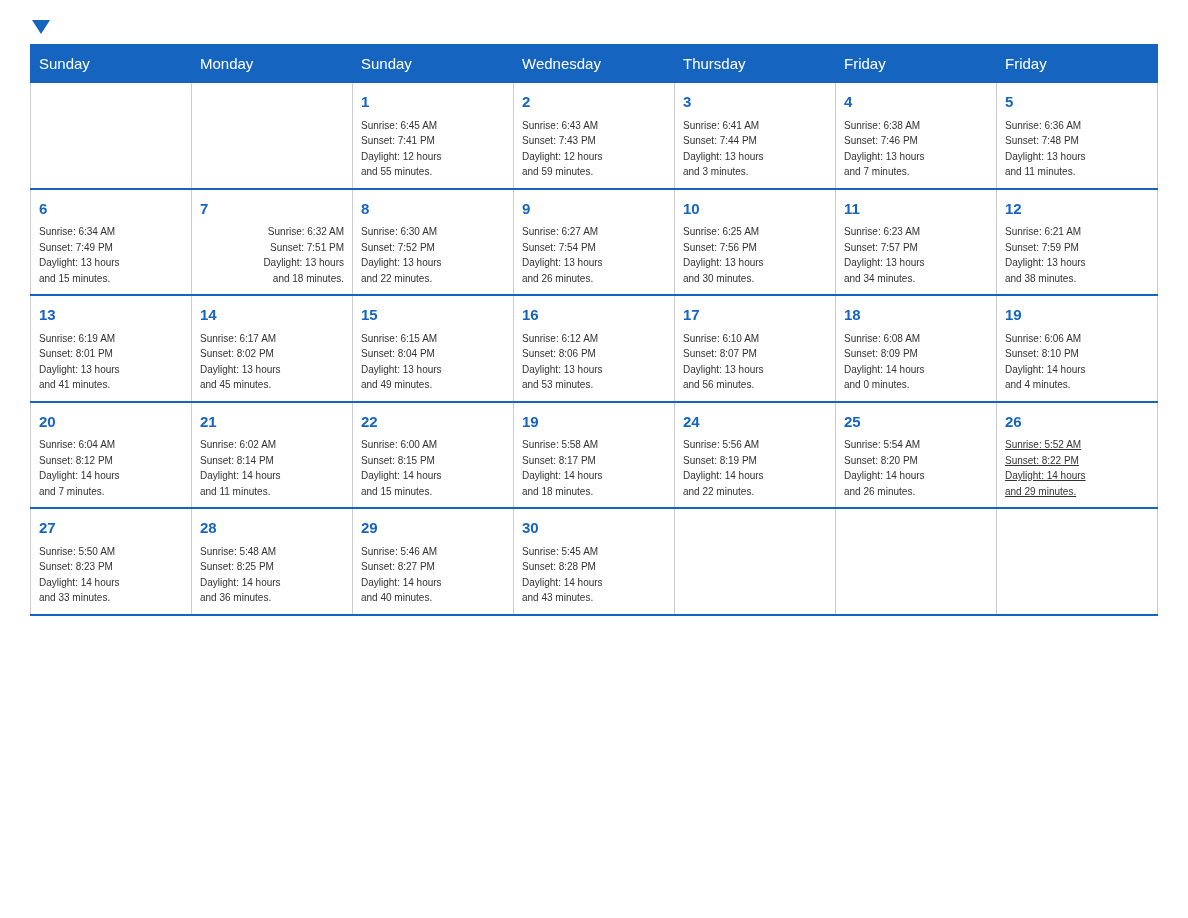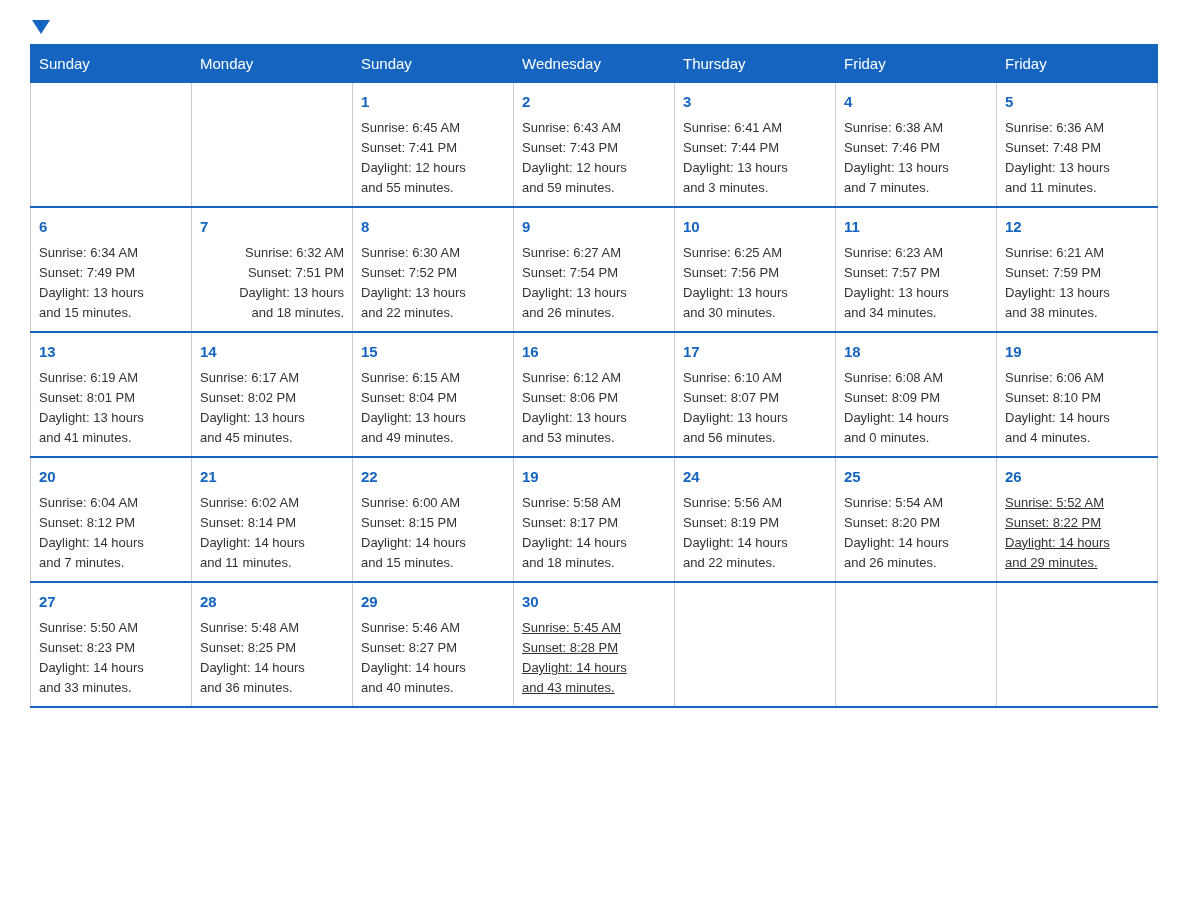--- a/index.html
+++ b/index.html
@@ -74,21 +74,21 @@
       line-height: 1.5;
     }
     .cell-day {
       font-size: 15px;
       font-weight: bold;
       color: #1565c0;
       margin-bottom: 4px;
     }
     .cell-info {
       color: #333;
-      font-size: 13px;
+      font-size: 10px;
       line-height: 1.55;
     }
     .calendar tbody tr {
       border-bottom: 2px solid #1565c0;
     }
     .empty-cell {
       background: #fff;
     }
   </style>
 </head>
@@ -332,21 +332,21 @@
         </td>
         <td>
           <div class="cell-day">29</div>
           <div class="cell-info" style="white-space: pre-line;">Sunrise: 5:46 AM
 Sunset: 8:27 PM
 Daylight: 14 hours
 and 40 minutes.</div>
         </td>
         <td>
           <div class="cell-day">30</div>
-          <div class="cell-info" style="white-space: pre-line; text-decoration: underline;">Sunrise: 5:45 AM
+          <div class="cell-info" style="white-space: pre-line;">Sunrise: 5:45 AM
 Sunset: 8:28 PM
 Daylight: 14 hours
 and 43 minutes.</div>
         </td>
         <td class="empty-cell"></td>
         <td class="empty-cell"></td>
         <td class="empty-cell"></td>
       </tr>
     </tbody>
 </table>

